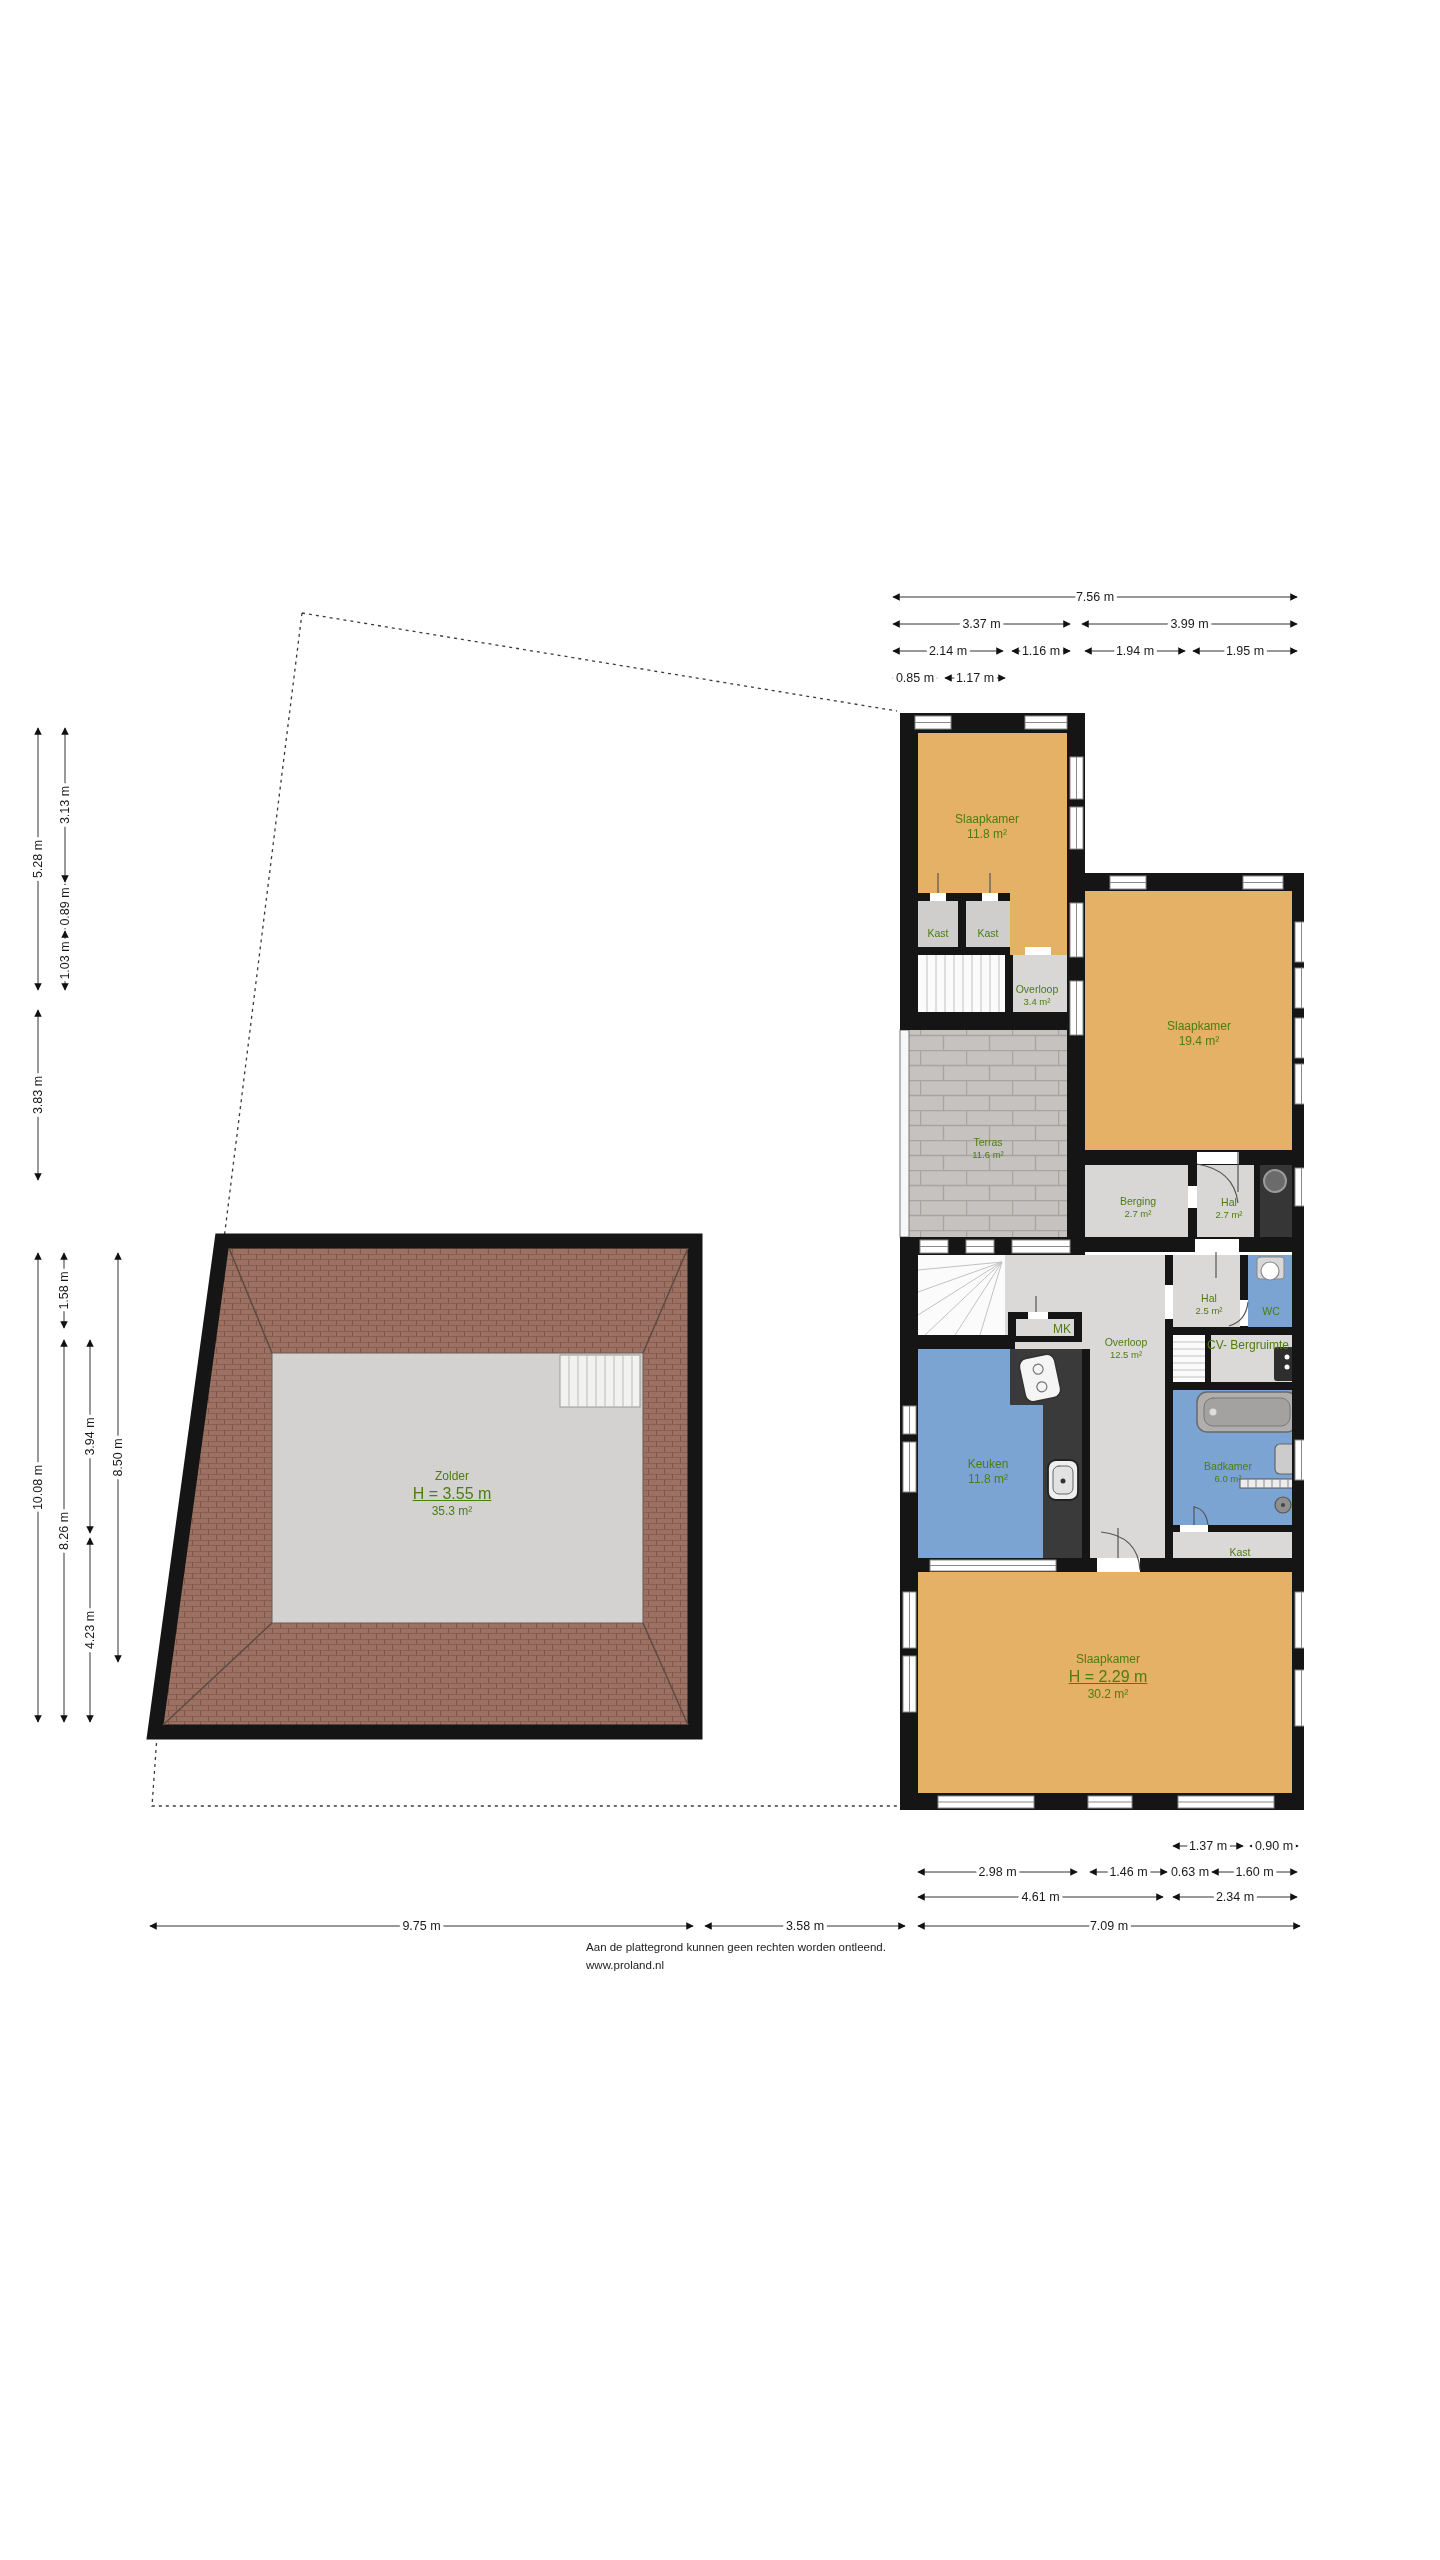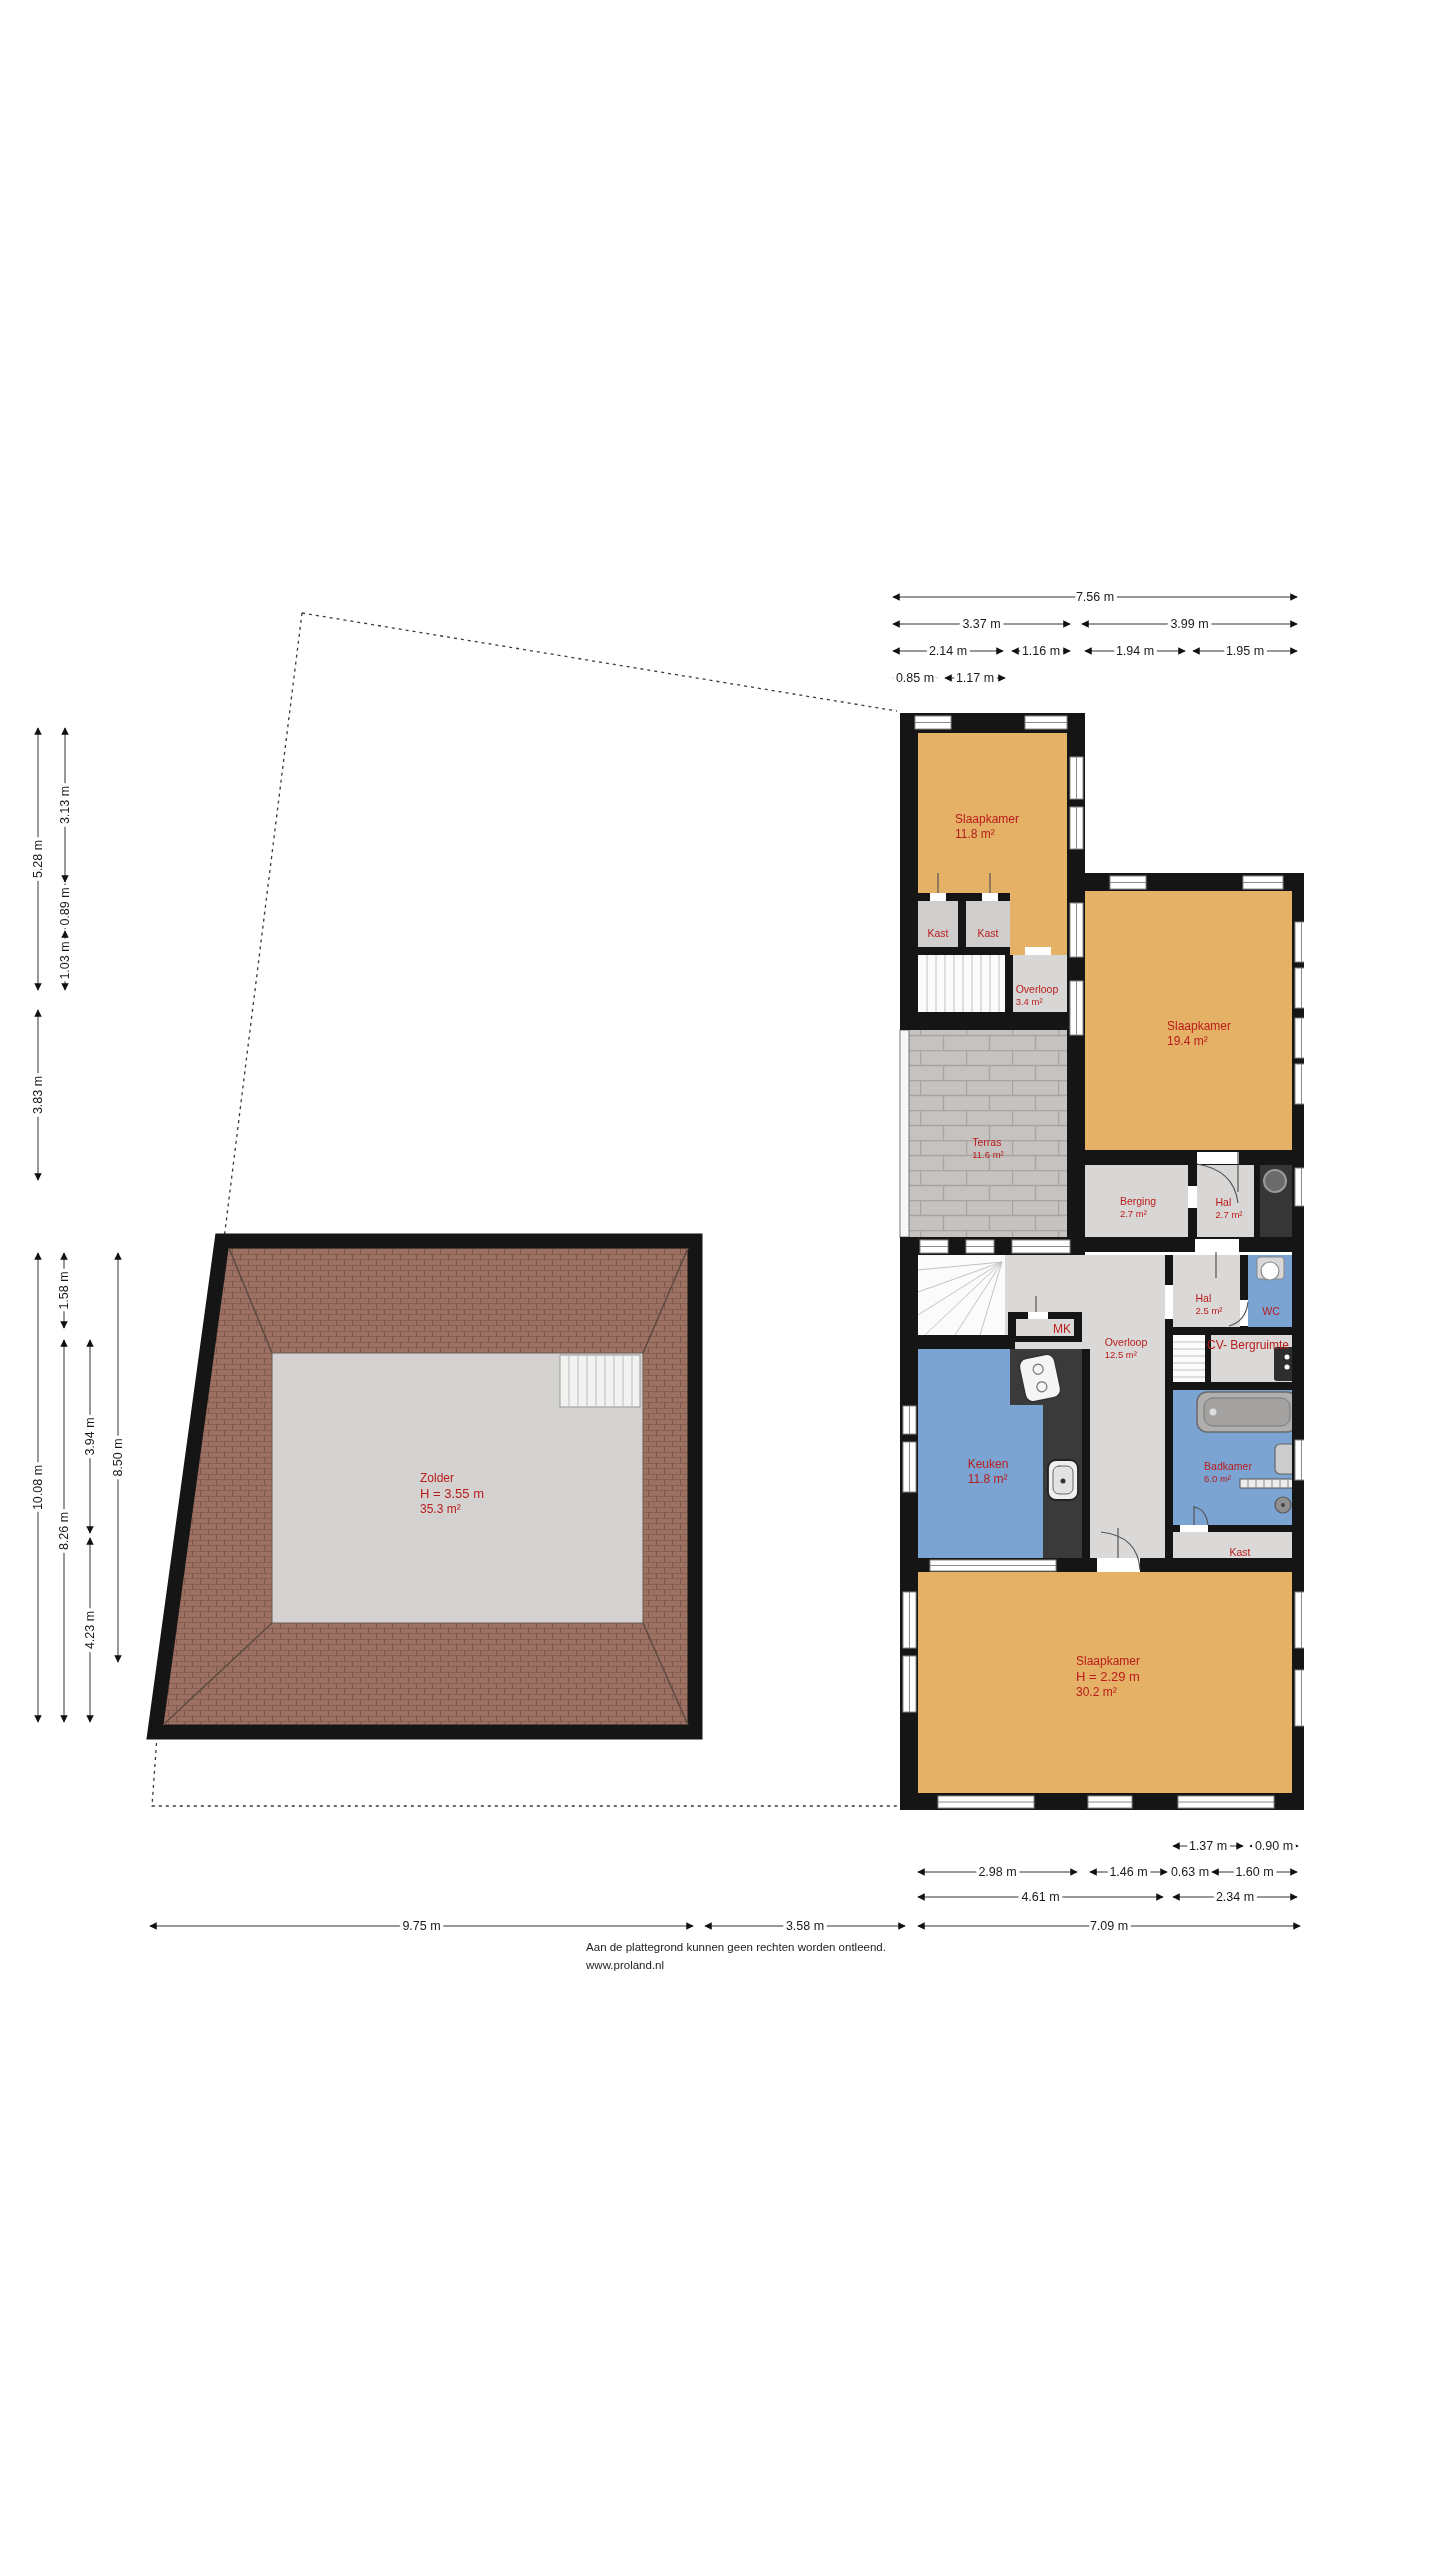--- a/index.html
+++ b/index.html
@@ -1,22 +1,22 @@
 <!DOCTYPE html>
 <html><head>
 <meta charset="utf-8">
 <style>
   html,body{margin:0;padding:0;background:#fff;}
   #canvas{position:relative;width:1304px;height:2560px;background:#fff;overflow:hidden;
           font-family:"Liberation Sans",sans-serif;}
   #plan-svg{position:absolute;left:0;top:0;}
-  .rlabel{position:absolute;transform:translate(-50%,-50%);text-align:left;color:#b91c1c;
+  .rlabel{position:absolute;transform:translate(-50%,-50%);text-align:center;color:#4d7c0f;
           line-height:1.25;white-space:nowrap;z-index:5;}
   .rname{font-size:12px;}
-  .rheight{font-size:13px;}
+  .rheight{font-size:16px;text-decoration:underline;}
   .rarea{font-size:12px;}
   .sm .rname{font-size:10.5px;margin-top:16px;}
   .sm .rarea{font-size:9.5px;}
   .xs .rname{font-size:12px;}
   #footer{position:absolute;left:736px;top:1938px;transform:translateX(-50%);text-align:left;
           font-size:11.5px;color:#222;line-height:1.6;z-index:5;white-space:nowrap;}
 </style>
 </head>
 <body>
 

